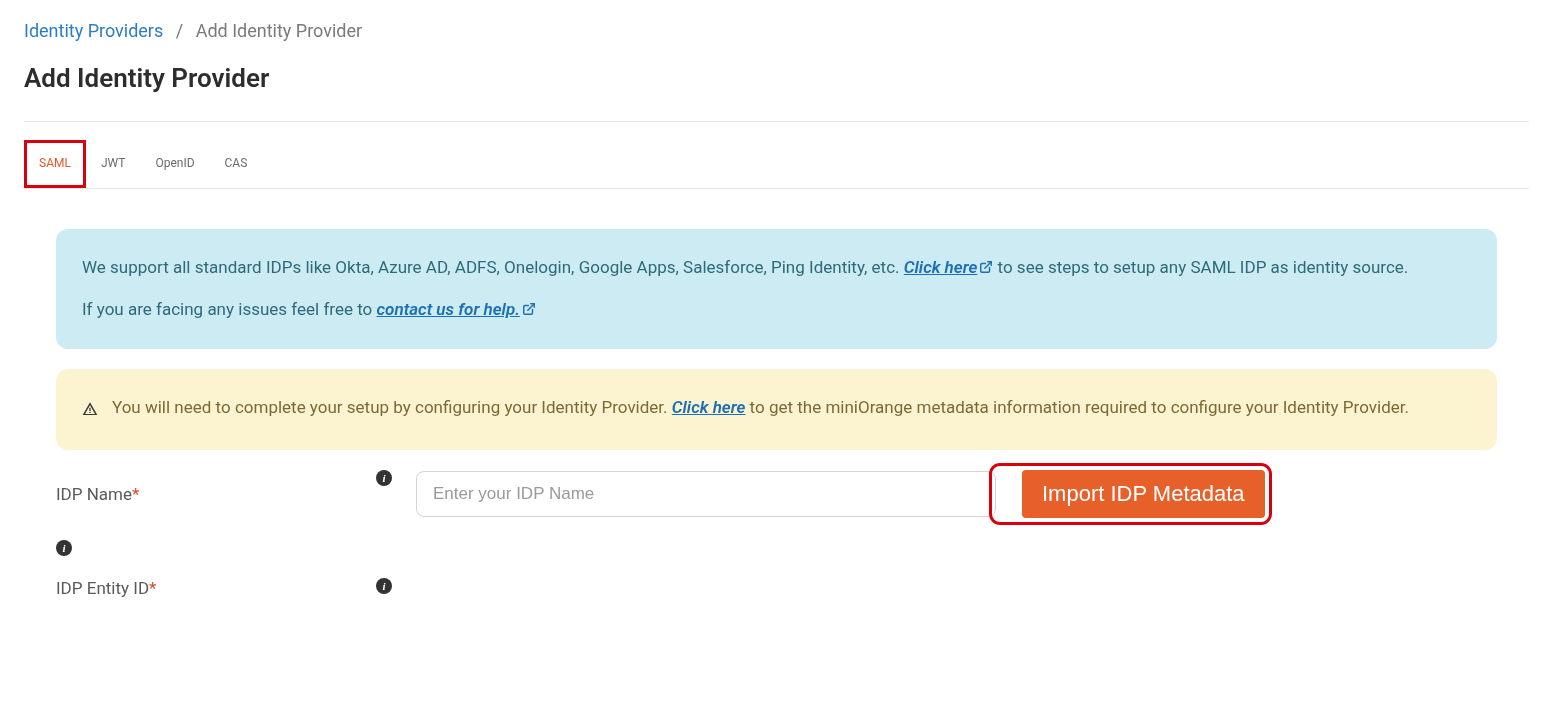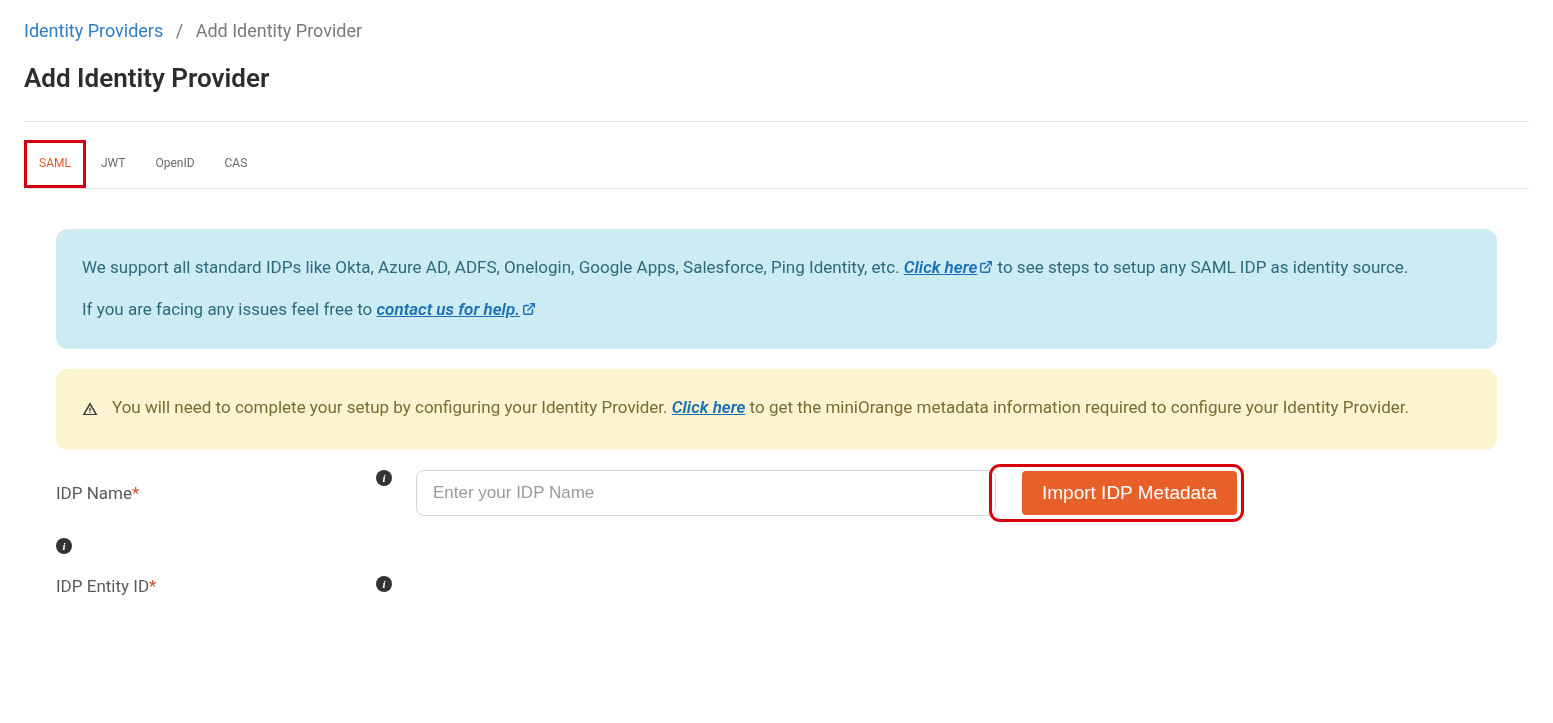--- a/index.html
+++ b/index.html
@@ -145,21 +145,21 @@
   .form-input::placeholder {
     color: #9a9a9a;
   }
   .btn-import {
     margin-left: 26px;
     padding: 11px 20px;
     background: #e7602a;
     color: #fff;
     border: none;
     border-radius: 4px;
-    font-size: 19px;
+    font-size: 22px;
     cursor: pointer;
   }
   .btn-highlighted {
     outline: 3px solid #d8000c;
     outline-offset: 4px;
     border-radius: 4px;
   }
   .ext-icon {
     display: inline-block;
     vertical-align: -1px;

